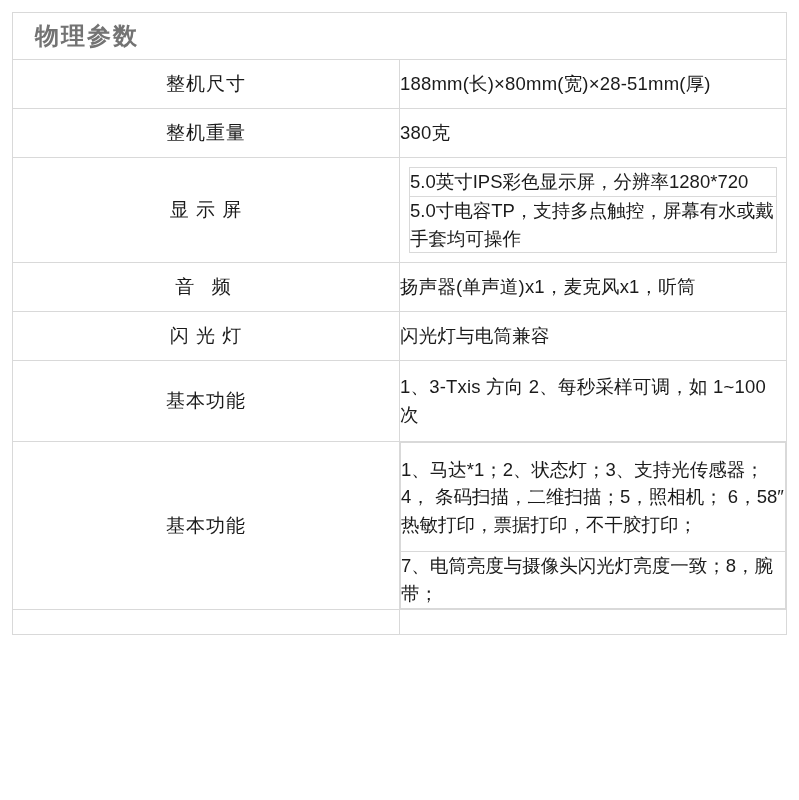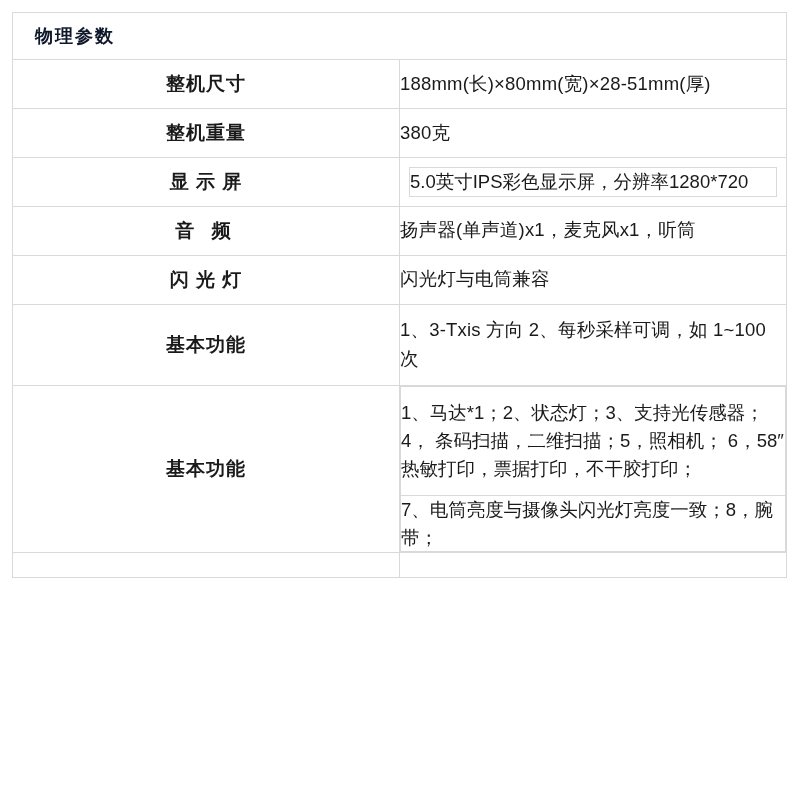--- a/index.html
+++ b/index.html
@@ -30,35 +30,34 @@
   table.spec td {
     border: 1px solid #d9d9d9;
     padding: 0;
     vertical-align: middle;
   }
   .title-cell {
     background: #ffffff;
     height: 46px;
   }
   .title-text {
-    color: #0f172a;
-    font-size: 18px;
+    color: #737373;
+    font-size: 24px;
     font-weight: bold;
     letter-spacing: 2px;
     padding-left: 22px;
     display: block;
   }
   .label-cell {
     width: 138px;
     text-align: center;
     font-size: 19px;
     letter-spacing: 1px;
     padding: 10px 4px;
     line-height: 1.45;
-    font-weight: bold;
   }
   .value-cell {
     padding: 10px 0 10px 14px;
     font-size: 18.5px;
     line-height: 1.55;
     letter-spacing: 0.2px;
   }
   .sub-table {
     width: 100%;
     border-collapse: collapse;
@@ -98,20 +97,23 @@
       </tr>
 
       <tr>
         <td class="label-cell">显 示 屏</td>
         <td style="padding:9px;">
           <table class="sub-table">
             <tbody>
               <tr>
                   <td>5.0英寸IPS彩色显示屏，分辨率1280*720</td>
                 </tr>
+              <tr>
+                  <td>5.0寸电容TP，支持多点触控，屏幕有水或戴手套均可操作</td>
+                </tr>
             </tbody>
           </table>
         </td>
       </tr>
 
 
 
 
       <tr>
         <td class="label-cell row-h1 gap-wide">音 频</td>

